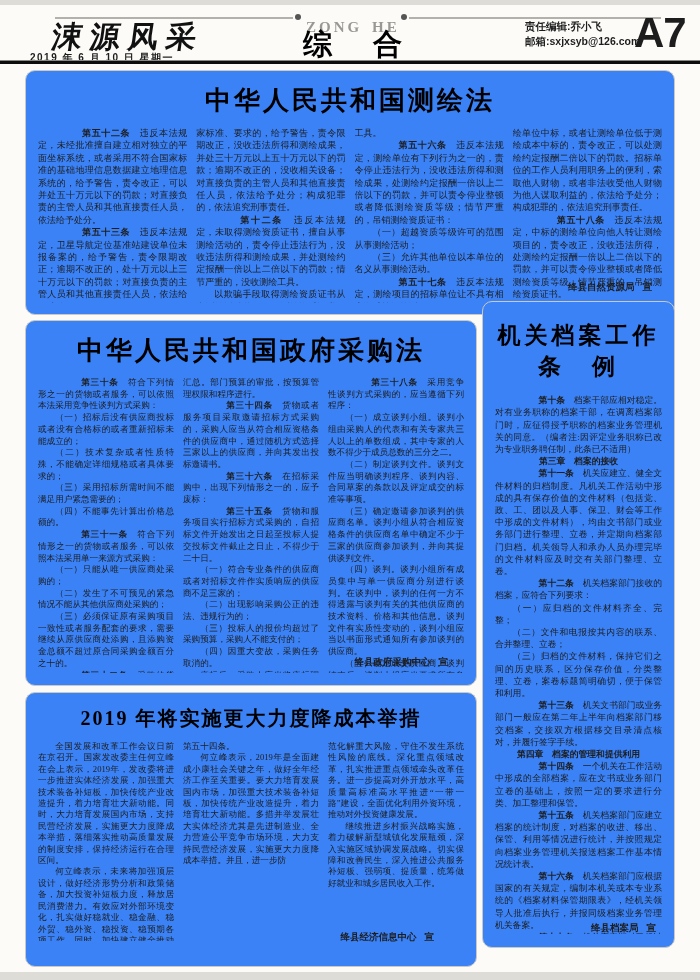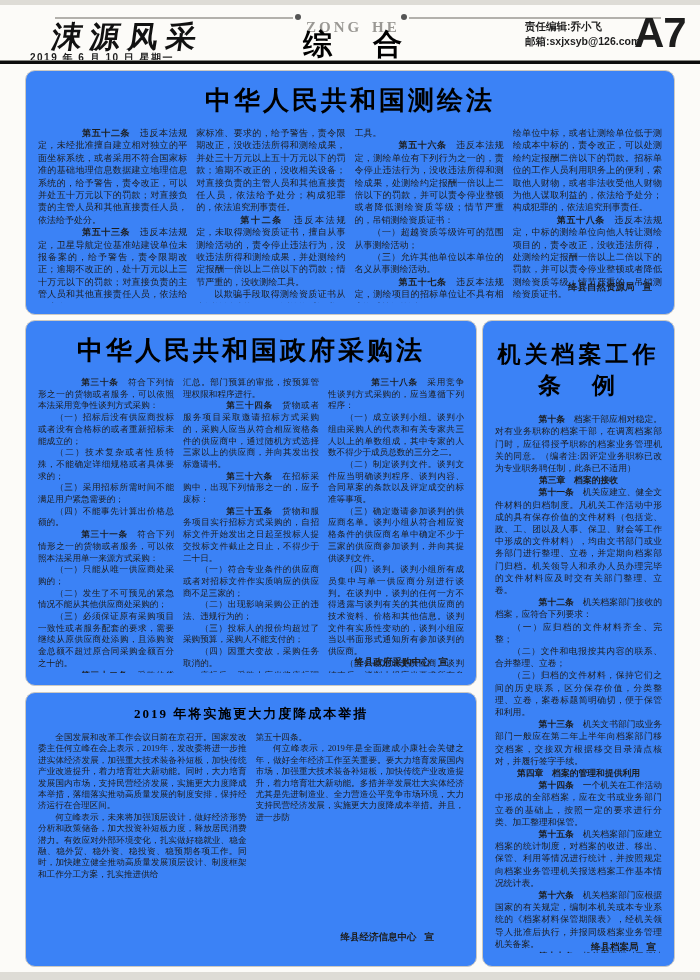--- a/index.html
+++ b/index.html
@@ -40,26 +40,26 @@
   .thick-rule{position:absolute;left:0;top:55px;width:700px;height:3px;background:#0d0d0d;border-top:1px solid #8a8a85;}
 
   
   .artbox{
     position:absolute;box-sizing:border-box;
     background:#3b82f6;border:1px solid #ccc9c2;border-radius:10px;
     padding:8px 12px;
   }
   .b1{left:25px;top:65px;width:650px;height:245px;}
   .b2{left:25px;top:315px;width:452px;height:366px;}
-  .b3{left:482px;top:315px;width:193px;height:647px;}
+  .b3{left:482px;top:296px;width:193px;height:647px;}
   .b4{left:25px;top:687px;width:452px;height:275px;}
 
   .t1{margin:4px 0 9px;text-align:center;font-size:26px;font-weight:bold;letter-spacing:3px;color:#000;}
   .b3 .t1{font-size:23px;line-height:1.35;letter-spacing:4px;margin:10px 0 12px;}
-  .b4 .t1{font-size:13px;letter-spacing:2px;margin:4px 0 9px;}
+  .b4 .t1{font-size:20px;letter-spacing:2px;margin:4px 0 9px;}
 
   .cols{display:flex;gap:9px;}
   .col{flex:1;text-align:justify;overflow:hidden;}
   .b1 .col{height:176px;font-size:9px;line-height:12.4px;}
   .b2 .col{height:296px;font-size:8.6px;line-height:11.7px;}
   .b3 .col{height:540px;font-size:8.8px;line-height:12.2px;}
   .b4 .col{height:200px;font-size:8.6px;line-height:11.4px;}
 
   .col p{margin:0;}
   .para{text-indent:2em;}
@@ -188,17 +188,21 @@
     <h1 class="t1">2019 年将实施更大力度降成本举措</h1>
     <div class="cols">
       <div class="col">
           <p class="para">全国发展和改革工作会议日前在京召开。国家发改委主任何立峰在会上表示，2019年，发改委将进一步推进实体经济发展，加强重大技术装备补短板，加快传统产业改造提升，着力培育壮大新动能。同时，大力培育发展国内市场，支持民营经济发展，实施更大力度降成本举措，落细落实推动高质量发展的制度安排，保持经济运行在合理区间。</p>
           <p class="para">何立峰表示，未来将加强顶层设计，做好经济形势分析和政策储备，加大投资补短板力度，释放居民消费潜力。有效应对外部环境变化，扎实做好稳就业、稳金融、稳外贸、稳外资、稳投资、稳预期各项工作。同时，加快建立健全推动高质量发展顶层设计、制度框架和工作分工方案，扎实推进供给</p>
         </div>
       <div class="col">
           <p class="para cont">第五十四条。</p>
           <p class="para">何立峰表示，2019年是全面建成小康社会关键之年，做好全年经济工作至关重要。要大力培育发展国内市场，加强重大技术装备补短板，加快传统产业改造提升，着力培育壮大新动能。多措并举发展壮大实体经济尤其是先进制造业、全力营造公平竞争市场环境，大力支持民营经济发展，实施更大力度降成本举措。并且，进一步防</p>
         </div>
+      <div class="col">
+          <p class="para cont">范化解重大风险，守住不发生系统性风险的底线。深化重点领域改革，扎实推进重点领域牵头改革任务。进一步提高对外开放水平，高质量高标准高水平推进“一带一路”建设，全面优化利用外资环境，推动对外投资健康发展。</p>
+          <p class="para">继续推进乡村振兴战略实施，着力破解新型城镇化发展瓶颈，深入实施区域协调发展战略。切实保障和改善民生，深入推进公共服务补短板、强弱项、提质量，统筹做好就业和城乡居民收入工作。</p>
+        </div>
     </div>
     <div class="sign"><span>绛县经济信息中心</span><span class="suf">宣</span></div>
   </section>
 
 </div>
 
 </body></html>

